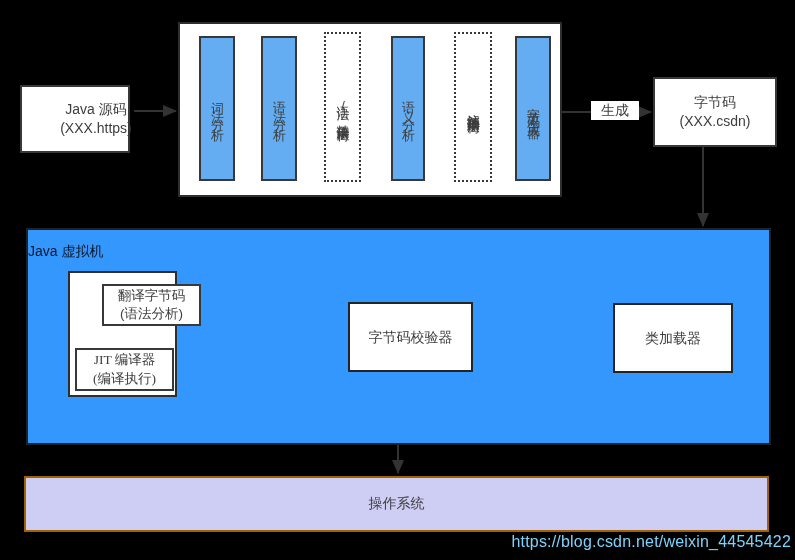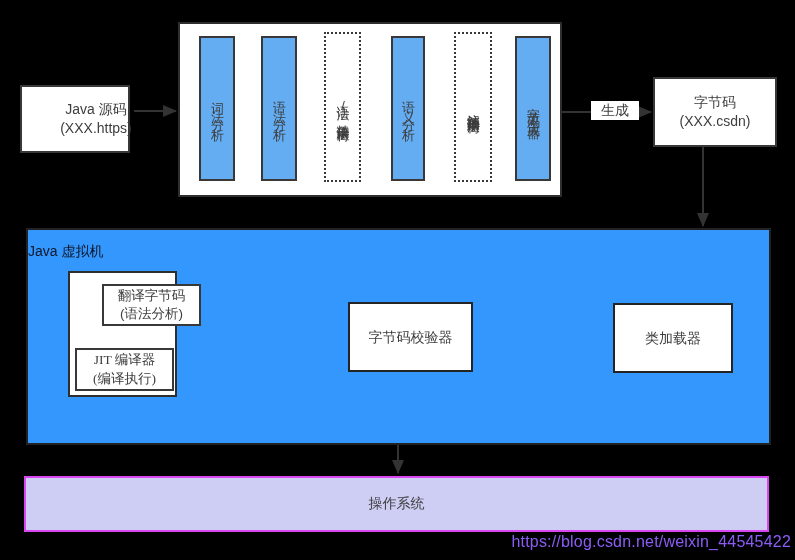--- a/index.html
+++ b/index.html
@@ -28,23 +28,23 @@
   
   .jvm{position:absolute;left:26px;top:228px;width:745px;height:217px;box-sizing:border-box;
     background:var(--jvm-blue);border:2px solid #222;}
   .jvm-title{position:absolute;left:0;top:13px;width:100%;text-align:left;
     font-size:14px;color:#0f172a;}
   .group{position:absolute;left:40px;top:41px;width:109px;height:126px;box-sizing:border-box;
     background:#fff;border:2px solid #2e2e2e;}
   .gen-label{position:absolute;left:591px;top:101px;background:#fff;color:var(--ink);
     font-size:14px;padding:1px 10px;line-height:1.2;}
   .os{position:absolute;left:24px;top:476px;width:745px;height:56px;box-sizing:border-box;
-    background:var(--os-purple);border:2px solid #d946ef;display:flex;align-items:center;
+    background:var(--os-purple);border:2px solid #a16207;display:flex;align-items:center;
     justify-content:center;font-size:14px;color:var(--ink);}
-  .watermark{position:absolute;right:4px;top:533px;font-size:16px;color:#8b5cf6;
+  .watermark{position:absolute;right:4px;top:533px;font-size:16px;color:#7dd3fc;
     letter-spacing:0.2px;}
 </style>
 </head>
 <body>
 
 <div class="canvas">
 
   <svg class="arrows" width="795" height="560">
     <defs>
       <marker id="ah" markerUnits="userSpaceOnUse" markerWidth="14" markerHeight="12" refX="13" refY="6" orient="auto">

